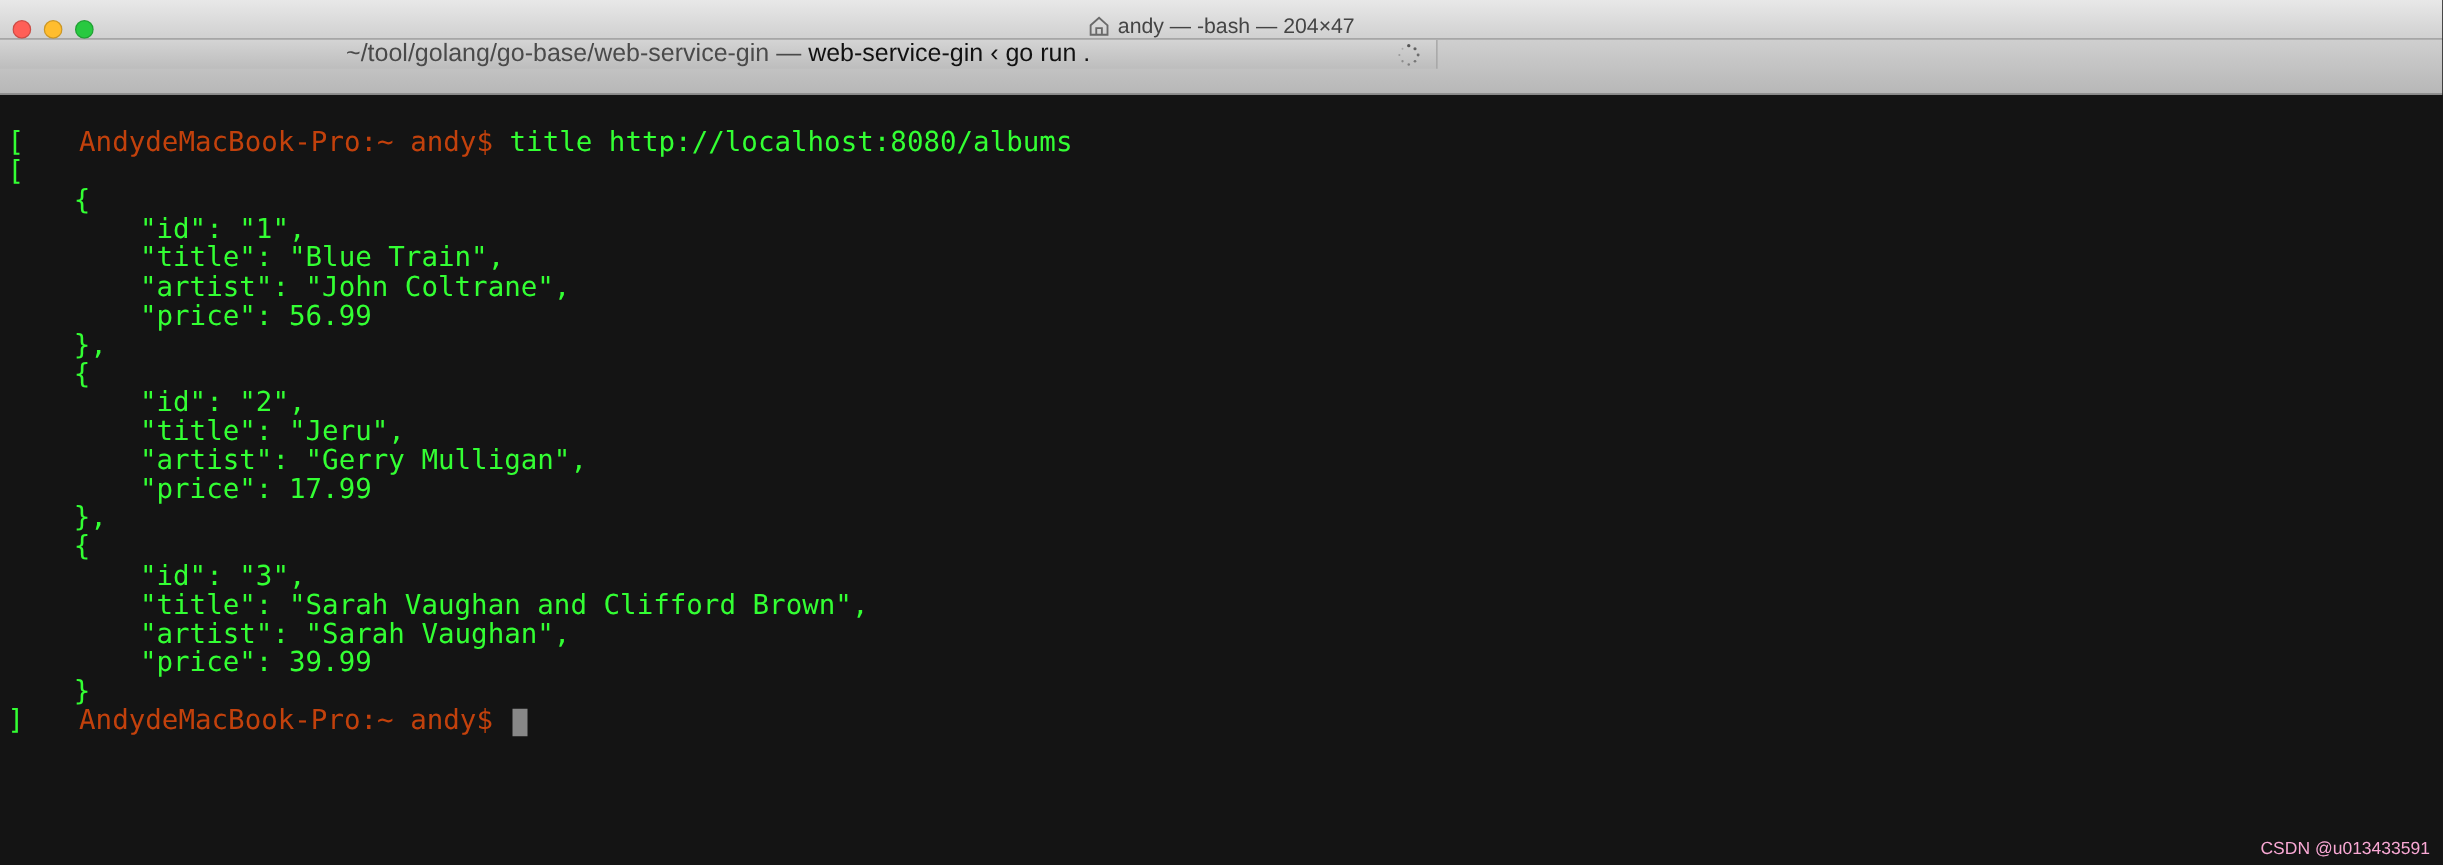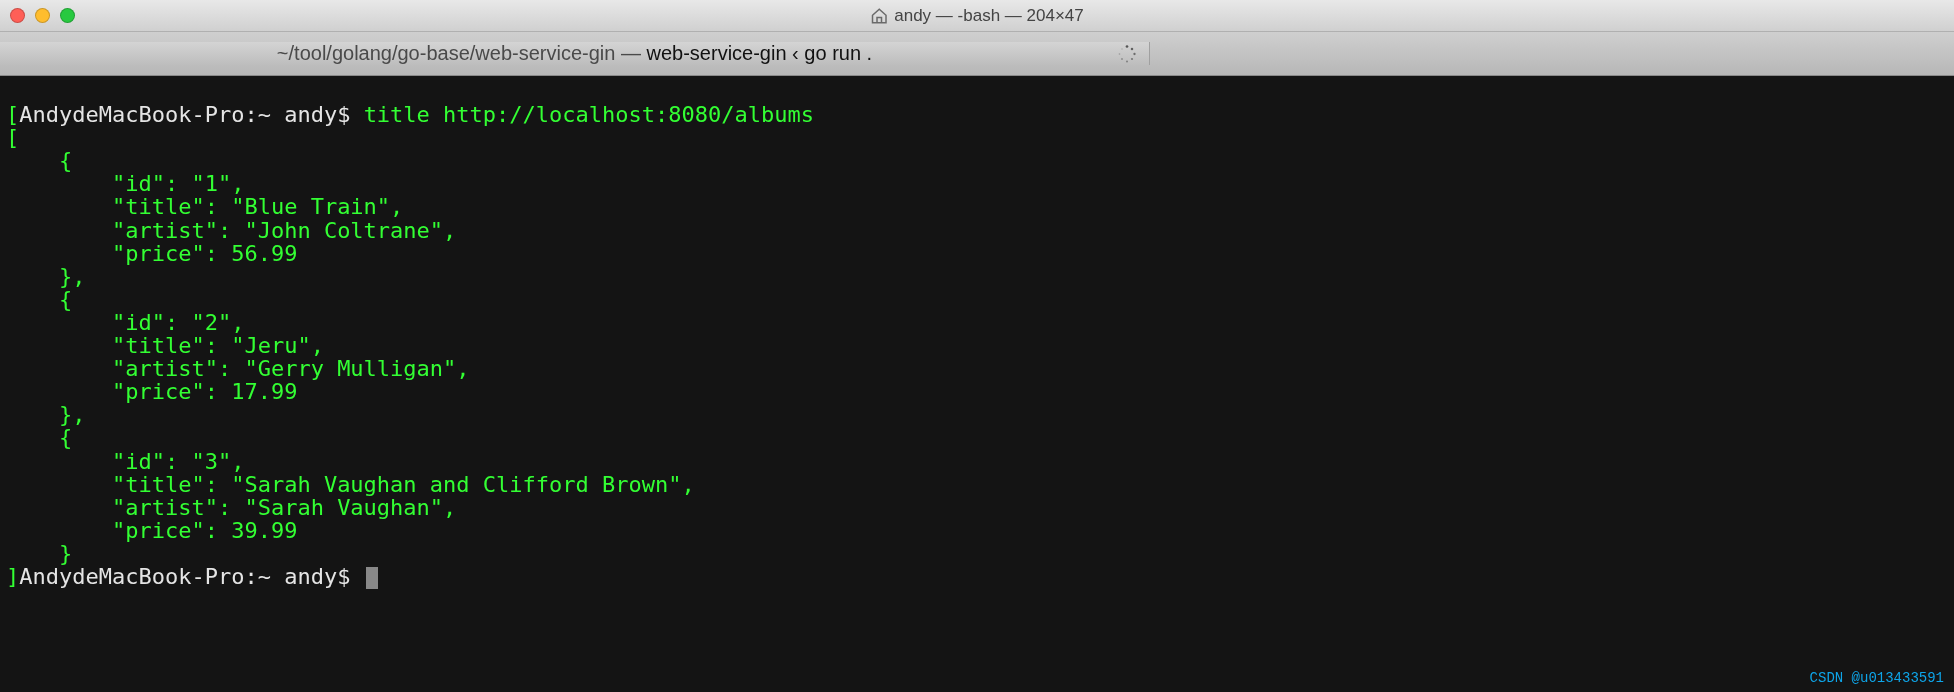--- a/index.html
+++ b/index.html
@@ -8,21 +8,21 @@
       background: #1a1a1a;
       width: 1954px;
       height: 692px;
       overflow: hidden;
     }
     .titlebar {
       height: 32px;
       background: linear-gradient(to bottom, #e8e8e8, #d0d0d0);
       border-bottom: 1px solid #b0b0b0;
       display: flex;
-      align-items: center;
+      align-items: flex-end;
       padding: 0 10px;
       position: relative;
     }
     .traffic-lights {
       display: flex;
       gap: 10px;
       align-items: center;
     }
     .tl-btn {
       width: 15px; height: 15px; border-radius: 50%;
@@ -35,21 +35,21 @@
       position: absolute; left: 50%; transform: translateX(-50%);
       display: flex; align-items: center; gap: 6px;
       font-size: 17px; color: #444;
     }
     .home-icon { display:inline-block; width:18px; height:18px; color:#6a6a6a; }
     .tabbar {
       height: 44px;
       background: linear-gradient(to bottom, #cfcfcf, #b7b7b7);
       border-bottom: 1px solid #8a8a8a;
       display: flex;
-      align-items: center;
+      align-items: flex-start;
       gap: 16px;
     }
     .tab {
       flex: 0 0 1150px;
       display: flex; align-items: center; justify-content: center;
       font-size: 20px;
       color: #333;
       border-right: 1px solid #a0a0a0;
       position: relative;
       background: linear-gradient(to bottom, #d4d4d4, #bdbdbd);
@@ -68,35 +68,35 @@
       color: #33ff33;
       font-family: "Menlo", "Monaco", "Consolas", monospace;
       font-size: 22px;
       line-height: 1.05;
       padding: 4px 6px 0 6px;
       white-space: pre;
       height: calc(692px - 32px - 44px);
       overflow: hidden;
       position: relative;
     }
-    .prompt-host { color: #e5e5e5; }
+    .prompt-host { color: #c2410c; margin-left: 44px; }
     .bracket { color: #33ff33; }
     .cursor {
       display: inline-block;
       width: 12px; height: 22px;
       background: #888;
       vertical-align: text-bottom;
       margin-left: 2px;
     }
     .watermark {
       position: absolute;
       right: 10px; bottom: 6px;
-      font-family: Liberation Mono, monospace;
+      font-family: Liberation Sans, sans-serif;
       font-size: 14px;
-      color: #0ea5e9;
+      color: #f9a8d4;
     }
   </style>
 </head>
 <body>
 
 <div class="titlebar">
   <div class="traffic-lights">
     <div class="tl-btn tl-close"></div>
     <div class="tl-btn tl-min"></div>
     <div class="tl-btn tl-max"></div>

